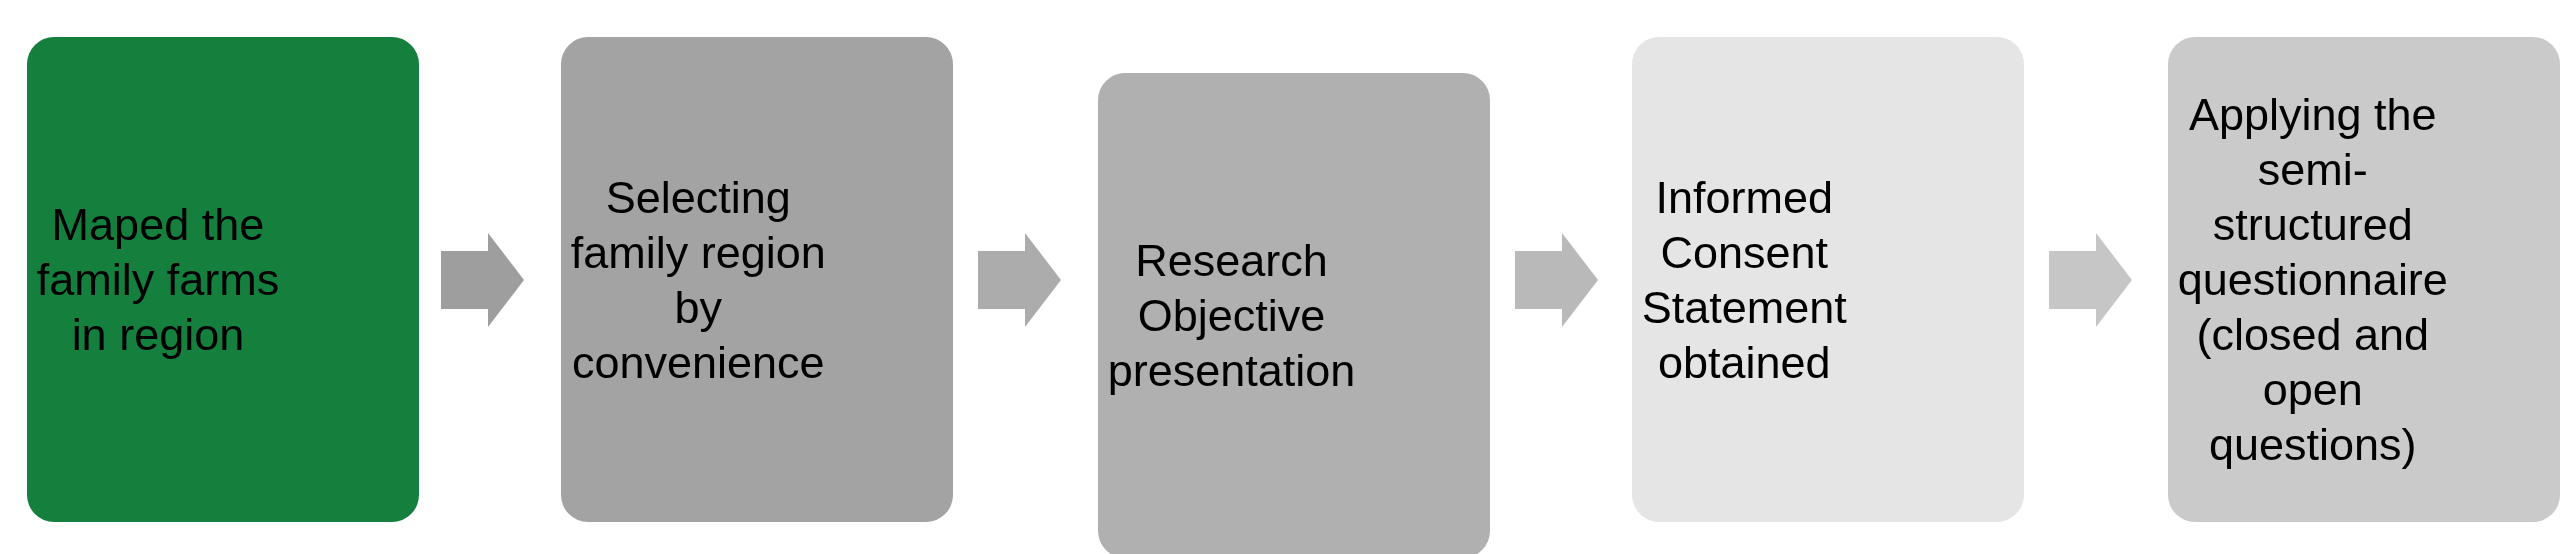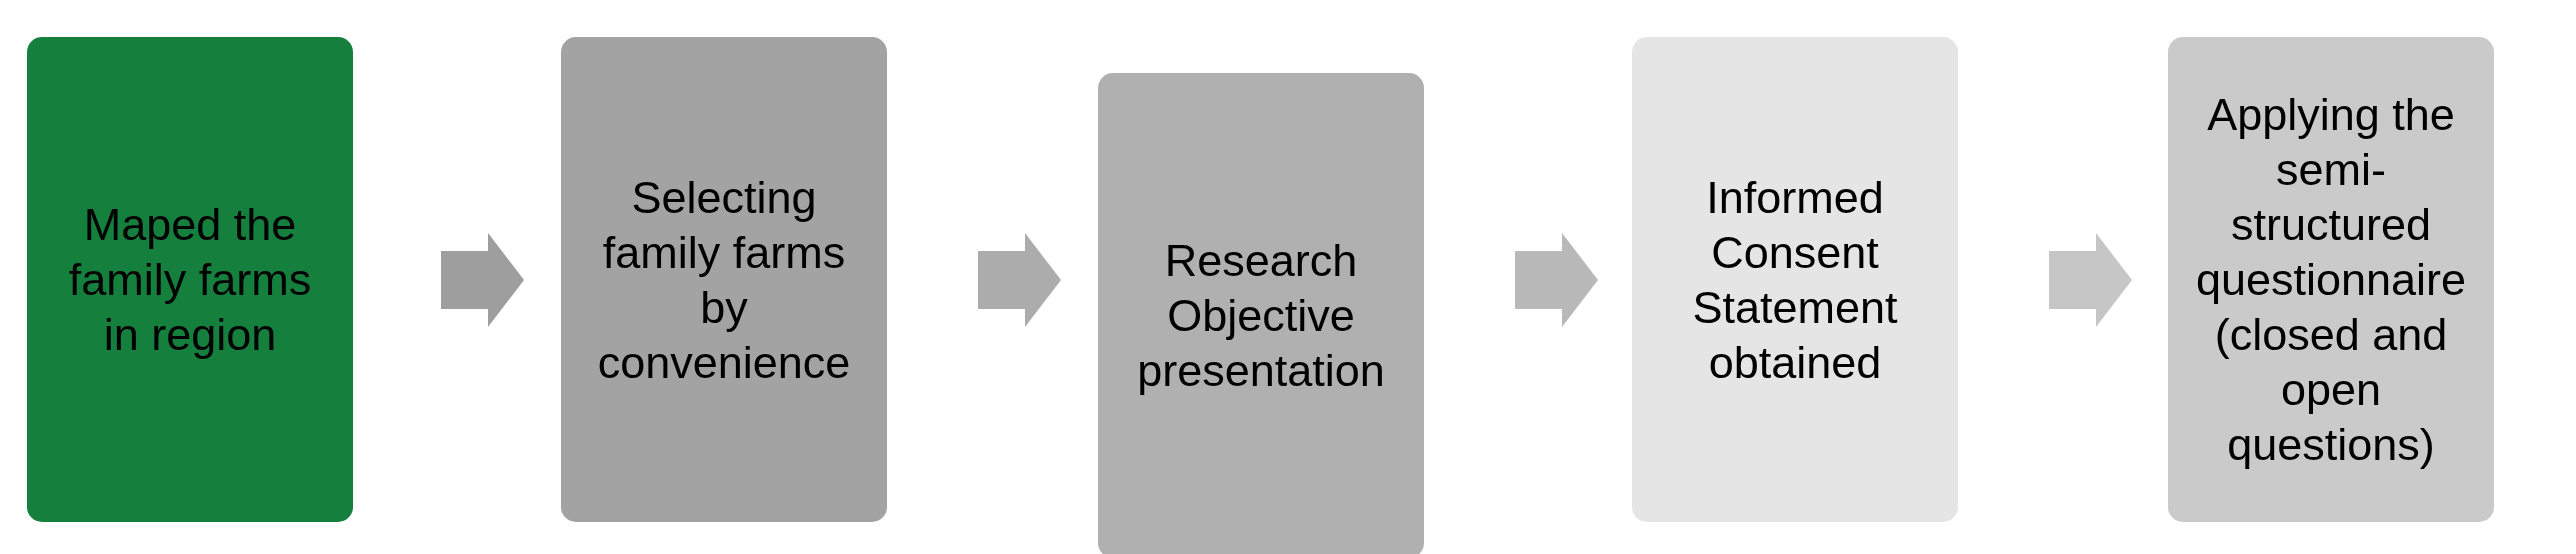--- a/index.html
+++ b/index.html
@@ -11,26 +11,26 @@
     position: relative;
     width: 2576px;
     height: 554px;
     background: #ffffff;
     font-family: "Liberation Sans", sans-serif;
     overflow: hidden;
   }
   .step {
     position: absolute;
     top: 37px;
-    width: 326px;
+    width: 392px;
     height: 485px;
-    border-radius: 15px;
+    border-radius: 27px;
     display: flex;
     align-items: center;
-    justify-content: center;
+    justify-content: flex-start;
   }
   .step-label {
     display: block;
     white-space: pre-line;
     text-align: center;
     color: #000000;
     font-size: 45px;
     line-height: 55px;
     padding: 0 9.7px;
   }
@@ -70,21 +70,21 @@
 in region</span>
   </div>
 
   <div class="arrow" style="left: 441px; color: rgb(158, 158, 158);">
     <span class="arrow-tail"></span>
     <span class="arrow-head"></span>
   </div>
 
   <div class="step" style="left: 561px; background-color: rgb(163, 163, 163);">
     <span class="step-label">Selecting
-family farms
+family region
 by
 convenience</span>
   </div>
 
   <div class="arrow" style="left: 978px; color: rgb(172, 172, 172);">
     <span class="arrow-tail"></span>
     <span class="arrow-head"></span>
   </div>
 
   <div class="step" style="left: 1098px; background-color: rgb(176, 176, 176); margin-top: 36px;">

